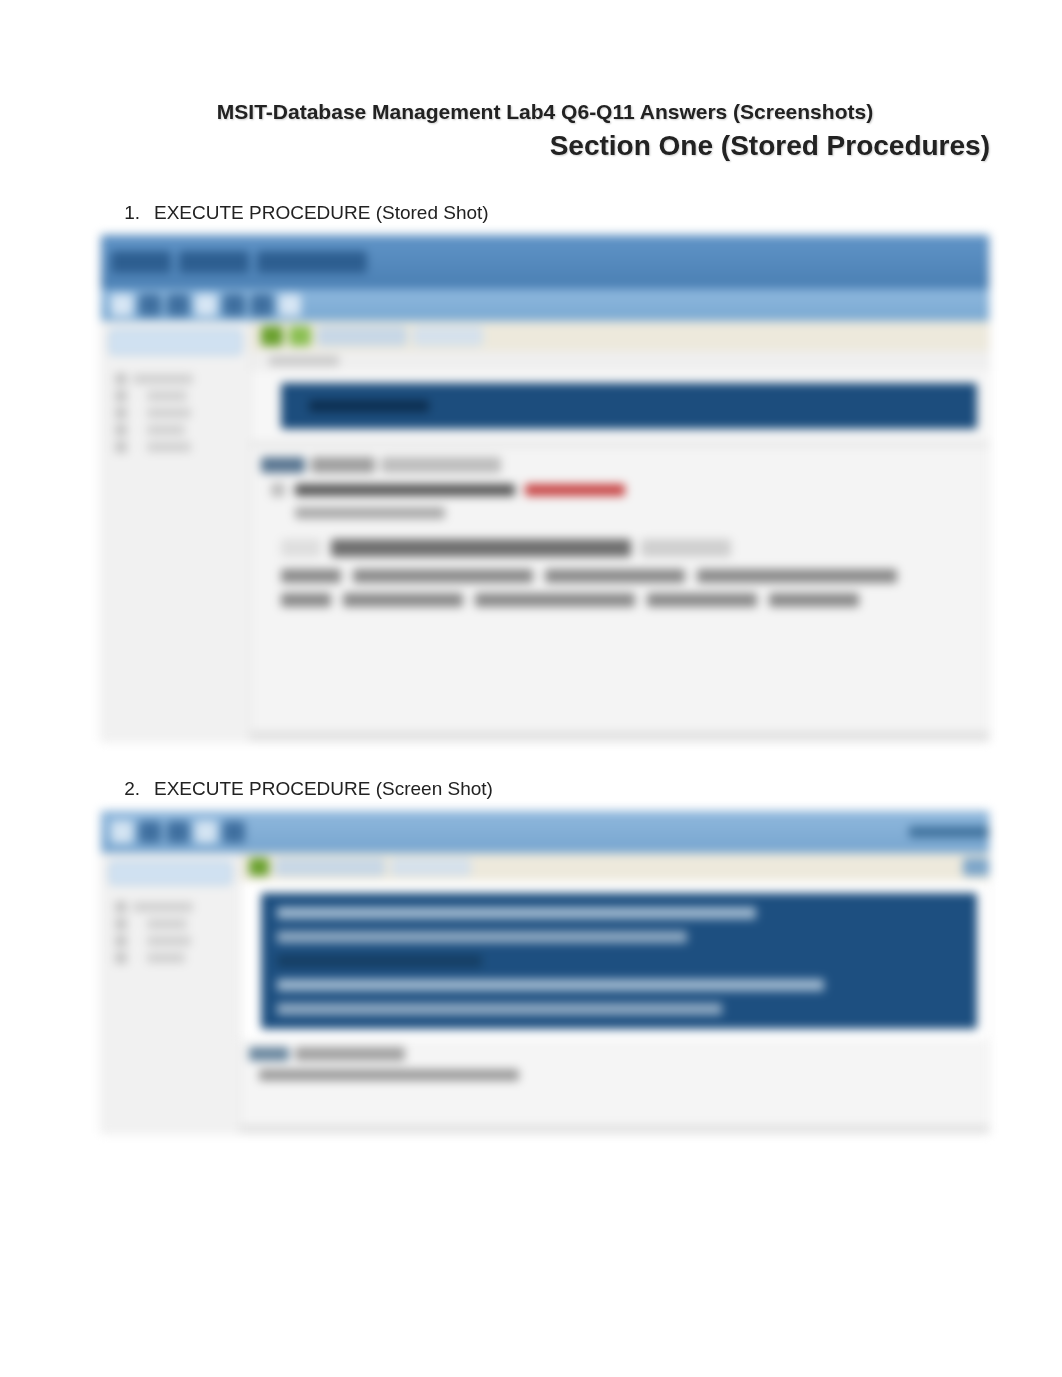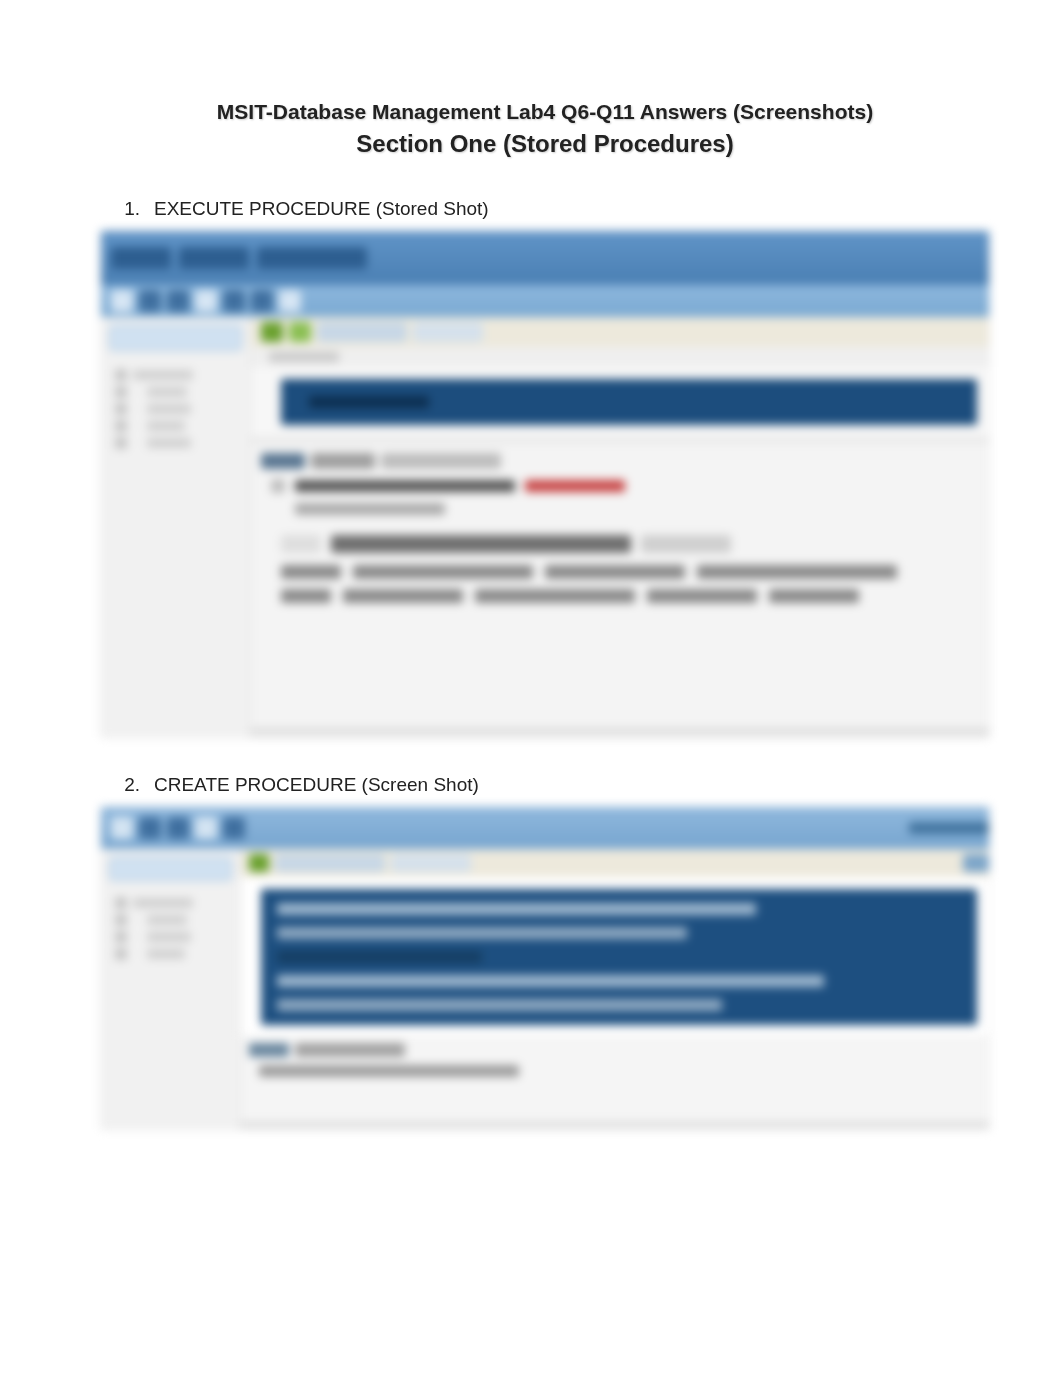--- a/index.html
+++ b/index.html
@@ -19,22 +19,23 @@
   .title-main {
     font-family: -apple-system, BlinkMacSystemFont, 'Segoe UI', Arial, sans-serif;
     font-weight: 700;
     font-size: 21px;
     text-shadow: 1px 1px 2px rgba(0,0,0,0.2);
     margin-bottom: 6px;
   }
   .title-sub {
     font-family: -apple-system, BlinkMacSystemFont, 'Segoe UI', Arial, sans-serif;
     font-weight: 700;
-    font-size: 24px;
+    font-size: 28px;
     text-shadow: 1px 1px 2px rgba(0,0,0,0.2);
+    text-align: right;
   }
   .list-item {
     display: flex;
     margin-bottom: 10px;
     font-family: -apple-system, BlinkMacSystemFont, 'Segoe UI', Arial, sans-serif;
     font-size: 19px;
   }
   .list-number {
     width: 40px;
     text-align: right;
@@ -394,21 +395,21 @@
             </div>
           </div>
         </div>
         <div class="f1-footbar"></div>
       </div>
     </div>
   </div>
 
   <div class="list-item">
     <span class="list-number">2.</span>
-    <span>CREATE PROCEDURE (Screen Shot)</span>
+    <span>EXECUTE PROCEDURE (Screen Shot)</span>
   </div>
 
   <div class="figure" role="img" aria-label="Blurred screenshot of a SQL IDE showing a CREATE PROCEDURE script in the query editor and a messages pane below.">
 
     <div class="f2-toolbar">
       <div class="sq lt"></div>
       <div class="sq"></div>
       <div class="sq"></div>
       <div class="sq lt"></div>
       <div class="sq"></div>

